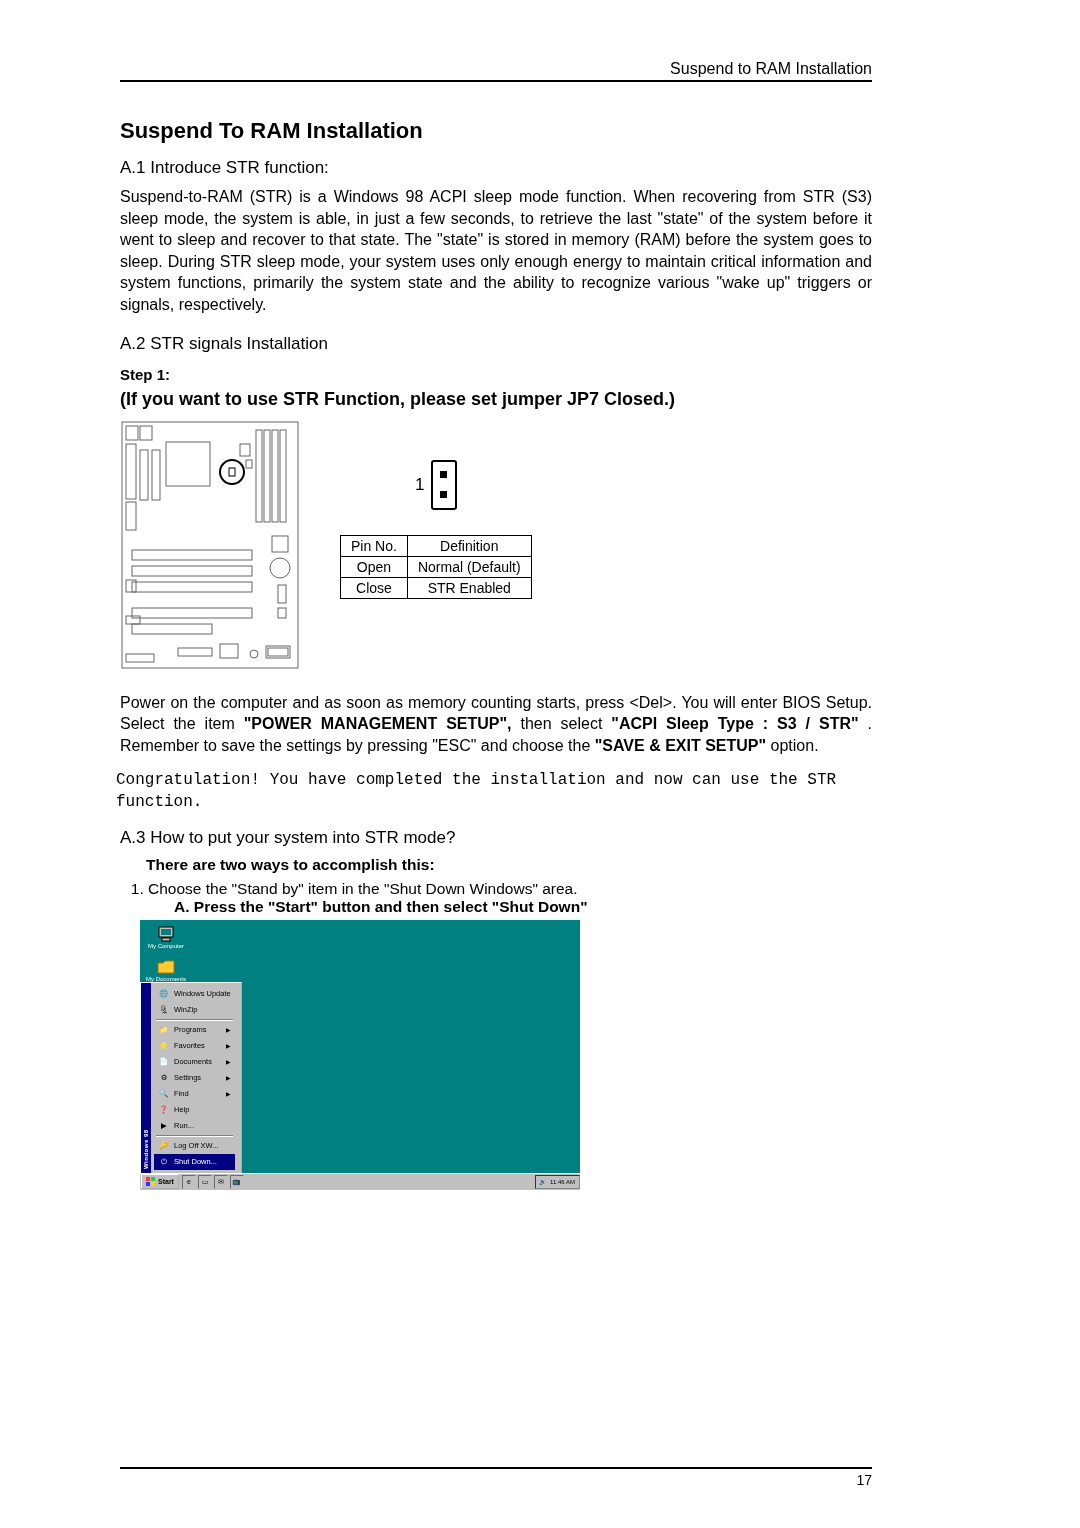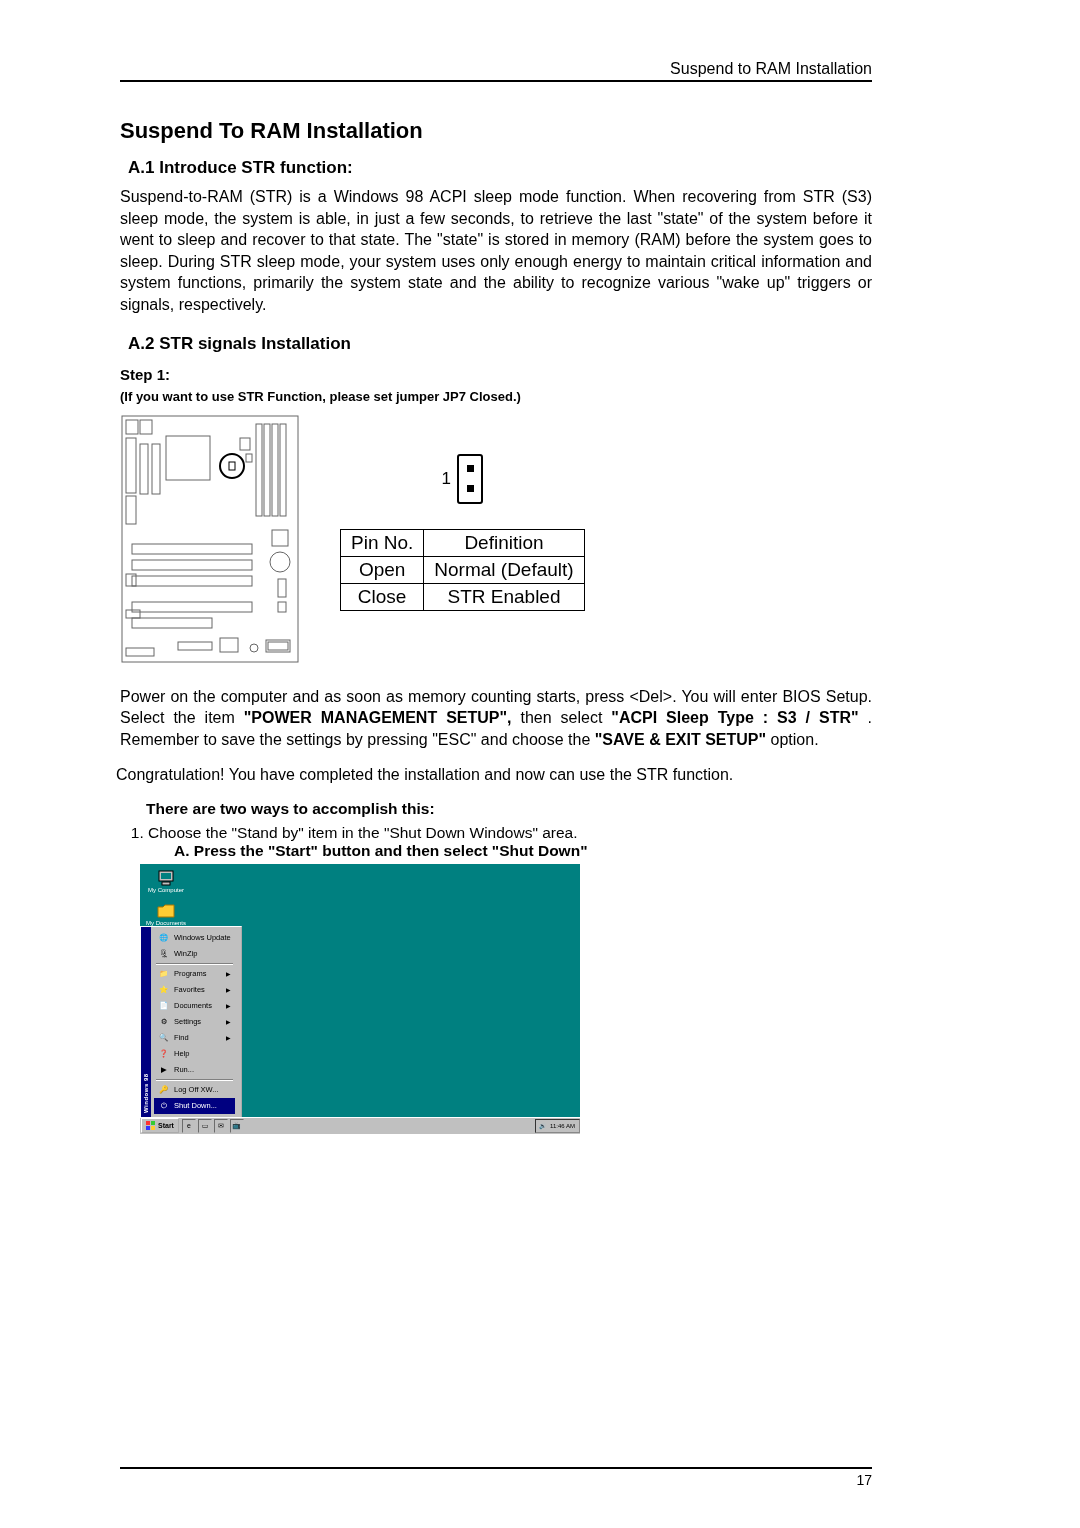--- a/index.html
+++ b/index.html
@@ -26,40 +26,40 @@
     text-align: right;
     font-size: 16px;
   }
   h1.section-title {
     font-size: 22px;
     font-weight: bold;
     margin: 0 0 10px 0;
   }
   h2.sub {
     font-size: 17px;
-    font-weight: bold;
-    margin: 14px 0 8px 8px;
+    font-weight: normal;
+    margin: 14px 0 8px 0;
   }
   p.body {
     font-size: 16px;
     line-height: 1.35;
     margin: 0 0 18px 0;
     text-align: justify;
   }
   .bold { font-weight: bold; }
   .sp-inline { display:inline; }
 
   .step-label {
     font-weight: bold;
     font-size: 15px;
     margin: 12px 0 6px 0;
   }
   .step-note {
     font-weight: bold;
-    font-size: 13px;
+    font-size: 18px;
     margin: 0 0 10px 0;
   }
 
   
   .row-diag {
     display: flex;
     align-items: flex-start;
     gap: 40px;
     margin-bottom: 18px;
   }
@@ -95,21 +95,21 @@
     flex-direction:column;
     justify-content:space-around;
     align-items:center;
     padding:3px 0;
   }
   .pin-dot {
     width: 7px; height: 7px; background:#000;
   }
   table.jumper {
     border-collapse: collapse;
-    font-size: 19px;
+    font-size: 14px;
   }
   table.jumper td {
     border: 1px solid #000;
     padding: 2px 10px;
     text-align: center;
   }
 
   .step2-para {
     font-size: 16px;
     line-height: 1.35;
@@ -312,22 +312,23 @@
   <p class="step2-para">
     <span class="sp-inline">Power on the computer and as soon as memory counting starts, press &lt;Del&gt;. You will enter BIOS Setup. Select the item </span>
     <span class="sp-inline bold">"POWER MANAGEMENT SETUP",</span>
     <span class="sp-inline"> then select </span>
     <span class="sp-inline bold">"ACPI Sleep Type : S3 / STR"</span>
     <span class="sp-inline">. Remember to save the settings by pressing "ESC" and choose the </span>
     <span class="sp-inline bold">"SAVE &amp; EXIT SETUP"</span>
     <span class="sp-inline"> option.</span>
   </p>
 
-  <p class="step2-para" style="text-align:left; margin-left:-4px;">Congratulation! You have completed the installation and now can use the STR function.</p>
-
+  <p class="step2-para" style="text-align:left; margin-left:-4px;font-family:Liberation Mono, monospace;">Congratulation! You have completed the installation and now can use the STR function.</p>
+
+  <h2 class="sub">A.3 How to put your system into STR mode?</h2>
   <div class="indent1" style="font-size:15.5px;">There are two ways to accomplish this:</div>
   <ol class="method">
     <li>
       <span>Choose the "Stand by" item in the "Shut Down Windows" area.</span>
       <div class="indent1">A.  Press the "Start" button and then select "Shut Down"</div>
     </li>
   </ol>
 
   <div class="win98">
     <div class="desk-icons">

